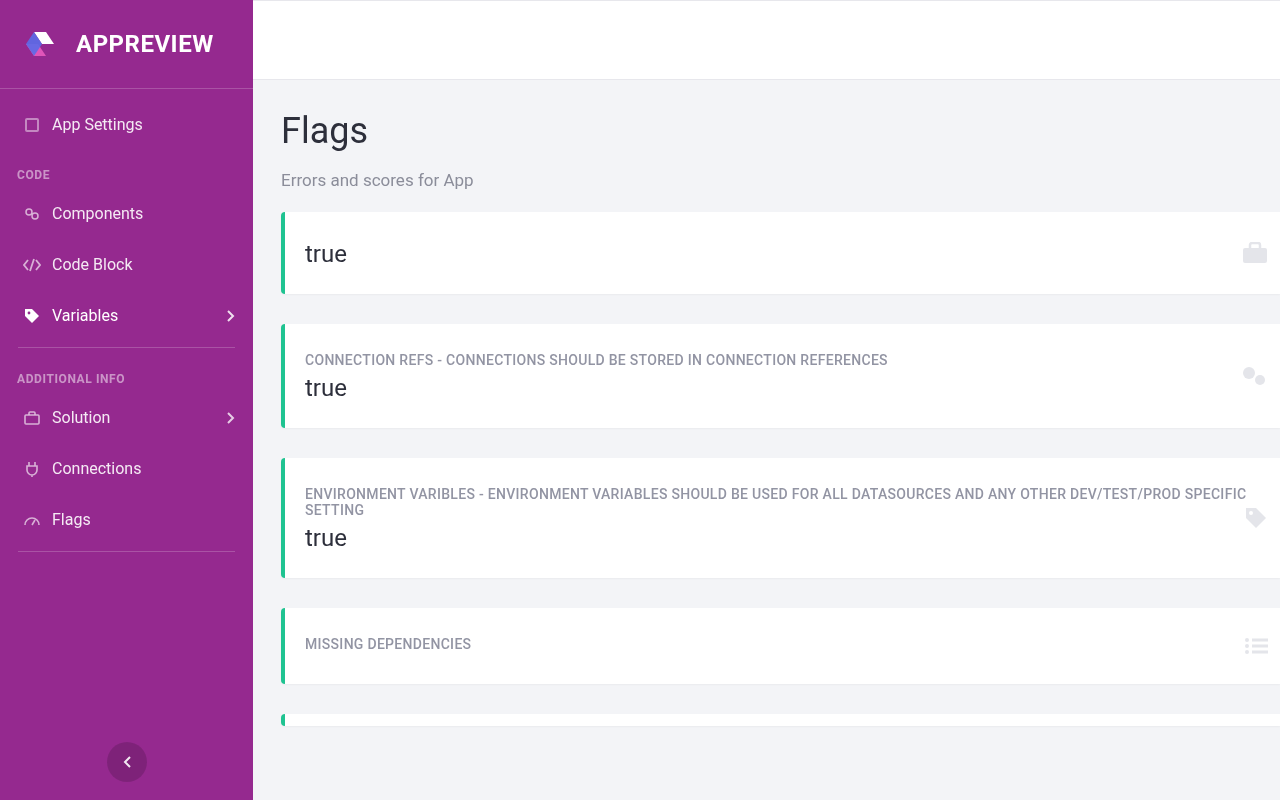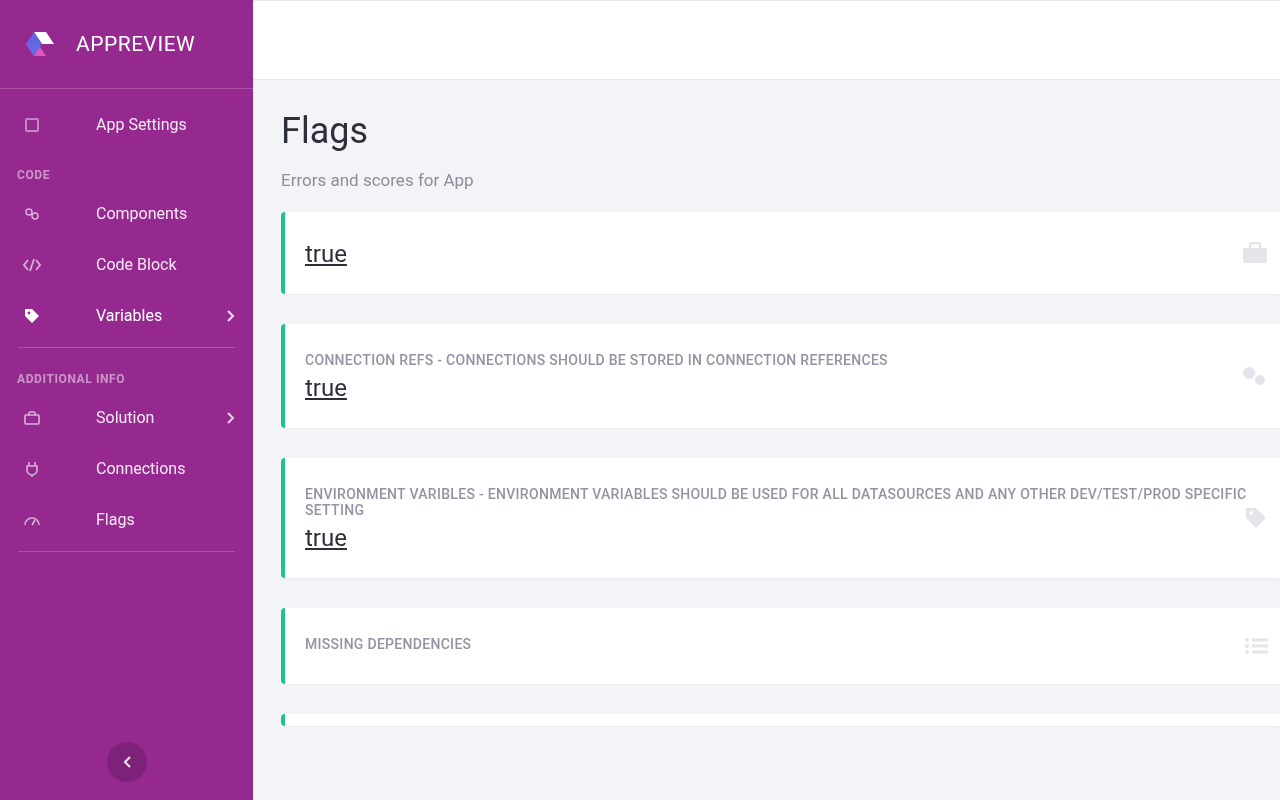--- a/index.html
+++ b/index.html
@@ -22,30 +22,29 @@
 .brand {
   display: flex;
   align-items: center;
   padding: 26px 20px 26px 22px;
   border-bottom: 1px solid rgba(255,255,255,0.2);
 }
 .brand-logo {
   width: 36px; height: 36px; position: relative; margin-right: 18px;
 }
 .brand-title {
-  font-size: 21px; font-weight: 400; letter-spacing: 0.5px;
+  font-size: 24px; font-weight: 700; letter-spacing: 0.5px;
 }
 .nav { padding-top: 10px; flex: 1; overflow-y: auto; }
 .nav-item {
   display: flex; align-items: center;
   padding: 16px 20px 16px 20px;
   font-size: 16px; color: rgba(255,255,255,0.9);
   cursor: pointer;
   position: relative;
-  gap: 44px;
 }
 .nav-item .icon-slot {
   width: 24px; display: flex; justify-content: center; margin-right: 8px;
   opacity: 0.7;
 }
 .nav-item.selected { color: #fff; }
 .nav-item.selected .icon-slot { opacity: 1; }
 .nav-section {
   padding: 18px 20px 6px 17px;
   font-size: 12px; font-weight: 700; letter-spacing: 0.6px;
@@ -84,21 +83,21 @@
   margin: 0 0 30px 28px;
   padding: 28px 24px 26px 20px;
   position: relative;
   box-shadow: 0 1px 2px rgba(0,0,0,0.04);
 }
 .card-label {
   font-size: 14px; letter-spacing: 0.3px; color: #9294a3; font-weight: 500;
   margin-bottom: 6px; text-transform: uppercase;
 }
 .card-value {
-  font-size: 24px; color: #2d2f3b; font-weight: 400; text-decoration: underline;
+  font-size: 24px; color: #2d2f3b; font-weight: 400;
 }
 .card-icon {
   position: absolute; right: 12px; top: 50%; transform: translateY(-50%);
   color: #e4e5ea;
 }
 svg { display: block; }
 </style>
 </head>
 <body>
 

